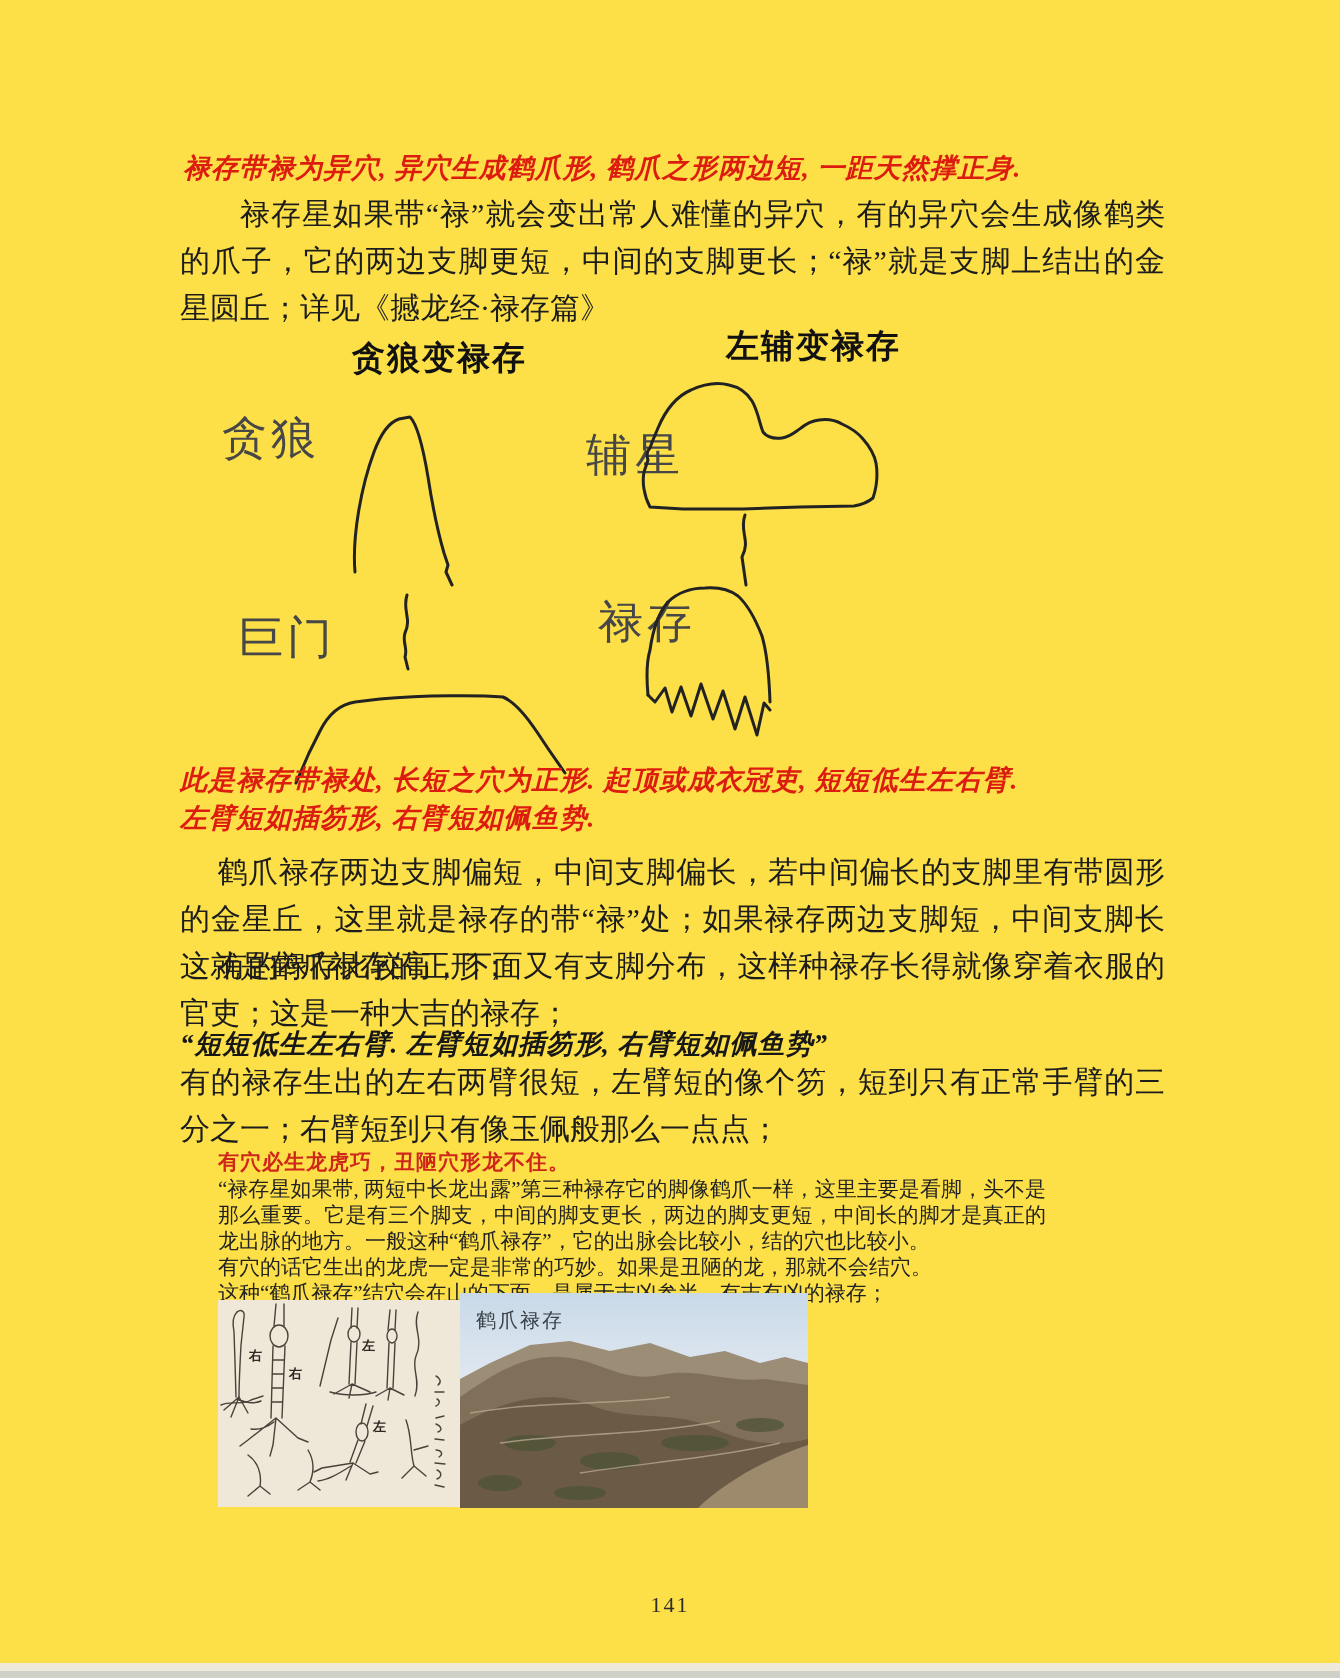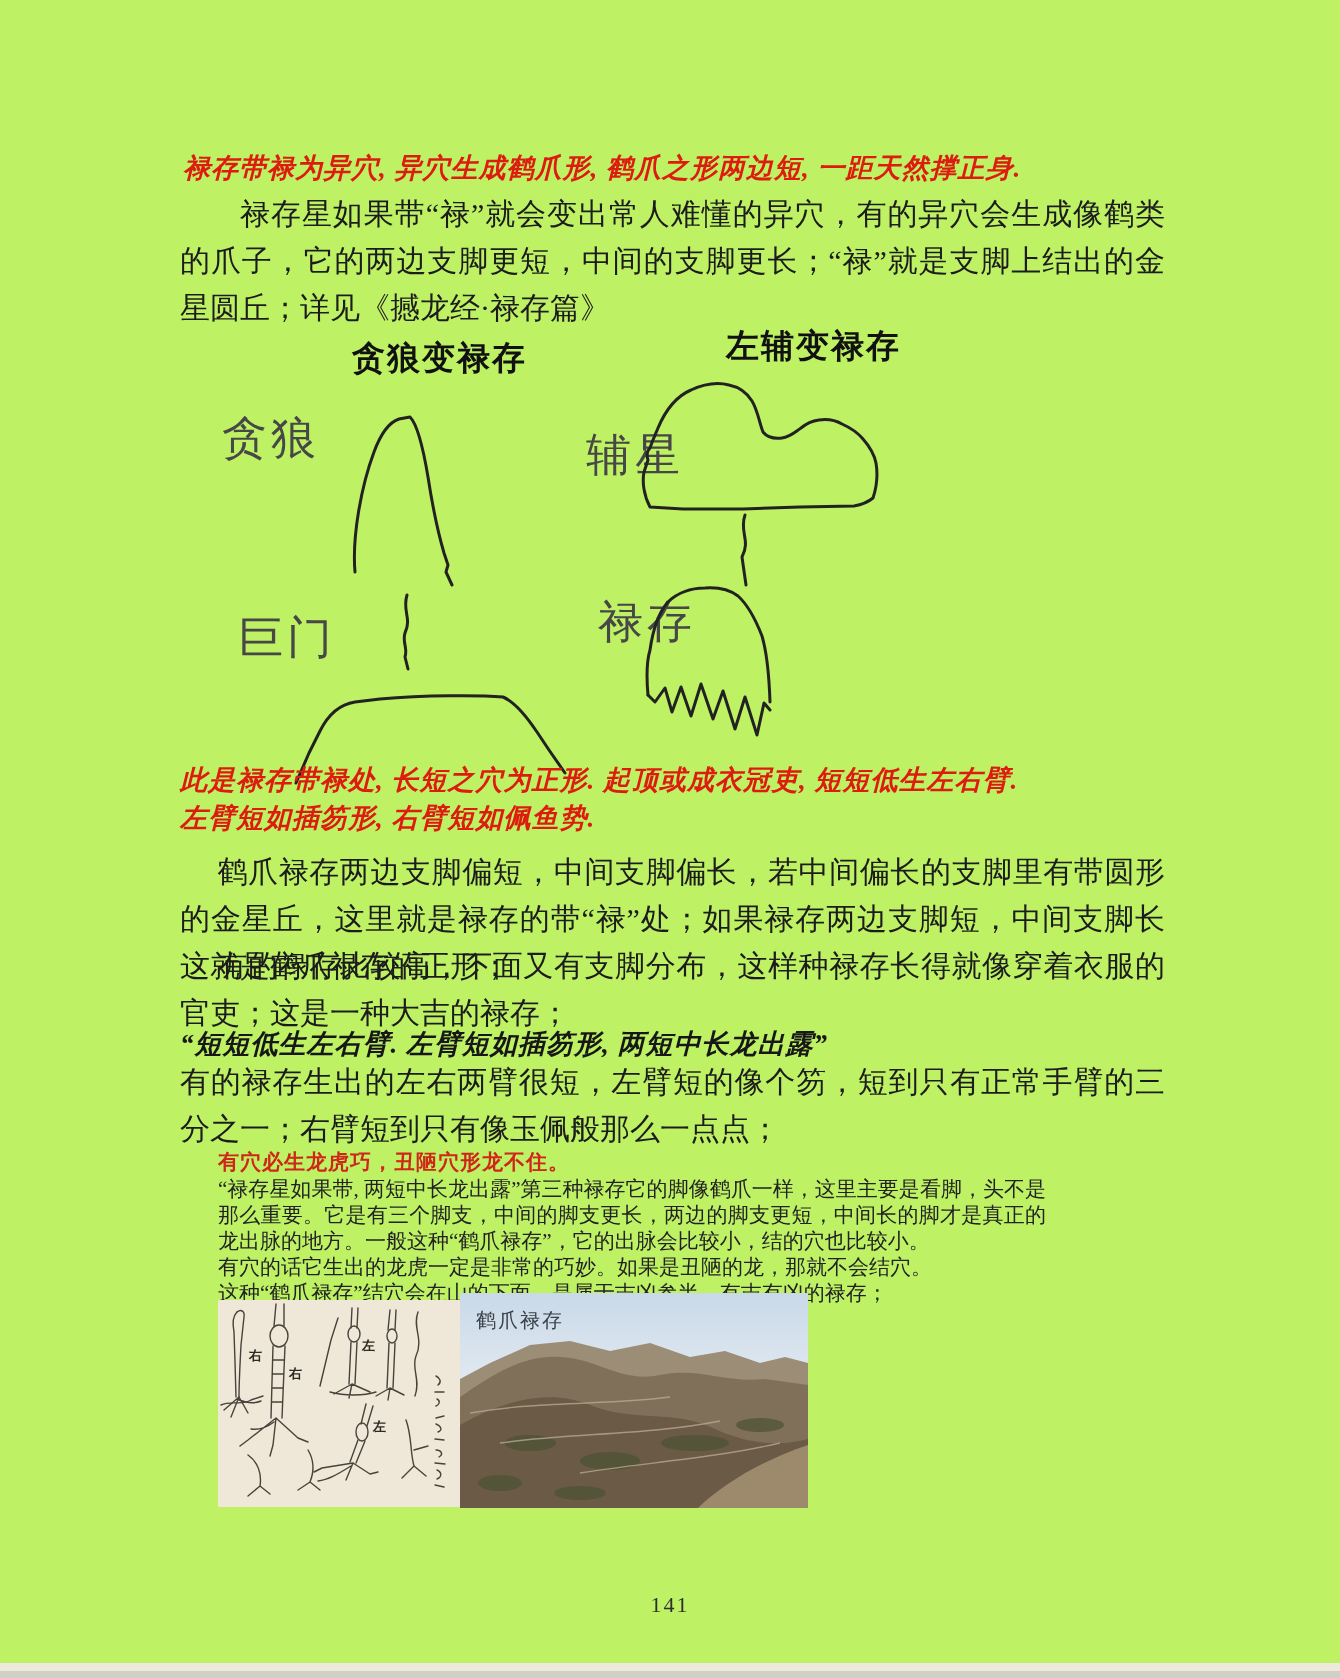--- a/index.html
+++ b/index.html
@@ -1,19 +1,19 @@
 <!DOCTYPE html>
 <html><head>
 <meta charset="utf-8">
 <style>
   html,body{margin:0;padding:0;background:#ffffff;}
   .page{
     position:relative;
     width:1340px;height:1678px;
-    background:#bef264;
+    background:#fde047;
     overflow:hidden;
     font-family:"Liberation Serif", serif;
     color:#1e1e1e;
   }
   .abs{position:absolute;}
   .red-heading{
     left:183px;top:150px;width:1100px;
     font-size:27px;font-weight:bold;font-style:italic;
     color:#dd1c10;letter-spacing:1px;white-space:nowrap;
   }
@@ -91,21 +91,21 @@
     <path class="stroke" d="M 120 143 C 114 160, 126 168, 117 185 L 121 213"></path>
     <path class="stroke" d="M 23 323 C 21 301, 22 288, 25 278 C 28 257, 34 240, 43 230 C 52 221, 66 216, 80 216 C 94 215, 105 218, 113 224 C 123 233, 130 246, 137 264 C 142 281, 144 301, 145 330"></path>
     <path class="stroke" d="M 23 323 L 30 330 L 40 316 L 47 340 L 56 315 L 66 344 L 76 312 L 88 347 L 98 319 L 110 357 L 120 325 L 132 363 L 139 331 L 145 338"></path>
   </svg>
 
   <div class="abs red-line" style="top:762px;">此是禄存带禄处, 长短之穴为正形. 起顶或成衣冠吏, 短短低生左右臂.</div>
   <div class="abs body-para indent1" style="top:848px;">鹤爪禄存两边支脚偏短，中间支脚偏长，若中间偏长的支脚里有带圆形的金星丘，这里就是禄存的带“禄”处；如果禄存两边支脚短，中间支脚长这就是鹤爪禄存的正形；</div>
 
   <div class="abs red-line" style="top:800px;">左臂短如插笏形, 右臂短如佩鱼势.</div>
   <div class="abs body-para indent1" style="top:942px;">有的禄存比较高，下面又有支脚分布，这样种禄存长得就像穿着衣服的官吏；这是一种大吉的禄存；</div>
-  <div class="abs quote-line" style="top:1026px;">“短短低生左右臂. 左臂短如插笏形, 两短中长龙出露”</div>
+  <div class="abs quote-line" style="top:1026px;">“短短低生左右臂. 左臂短如插笏形, 右臂短如佩鱼势”</div>
   <div class="abs body-para" style="top:1058px;">有的禄存生出的左右两臂很短，左臂短的像个笏，短到只有正常手臂的三分之一；右臂短到只有像玉佩般那么一点点；</div>
 
   <div class="abs poem-line" style="top:1148px;">有穴必生龙虎巧，丑陋穴形龙不住。</div>
 
   <div class="abs commentary" style="top:1176px;">“禄存星如果带, 两短中长龙出露”第三种禄存它的脚像鹤爪一样，这里主要是看脚，头不是那么重要。它是有三个脚支，中间的脚支更长，两边的脚支更短，中间长的脚才是真正的龙出脉的地方。一般这种“鹤爪禄存”，它的出脉会比较小，结的穴也比较小。</div>
   <div class="abs commentary" style="top:1254px;">有穴的话它生出的龙虎一定是非常的巧妙。如果是丑陋的龙，那就不会结穴。</div>
   <div class="abs commentary" style="top:1280px;">这种“鹤爪禄存”结穴会在山的下面。是属于吉凶参半，有吉有凶的禄存；</div>
 
   <svg class="abs" style="left:218px;top:1300px;" width="242" height="207" viewBox="0 0 242 207">
     <rect x="0" y="0" width="242" height="207" fill="#efe8d9"></rect>

